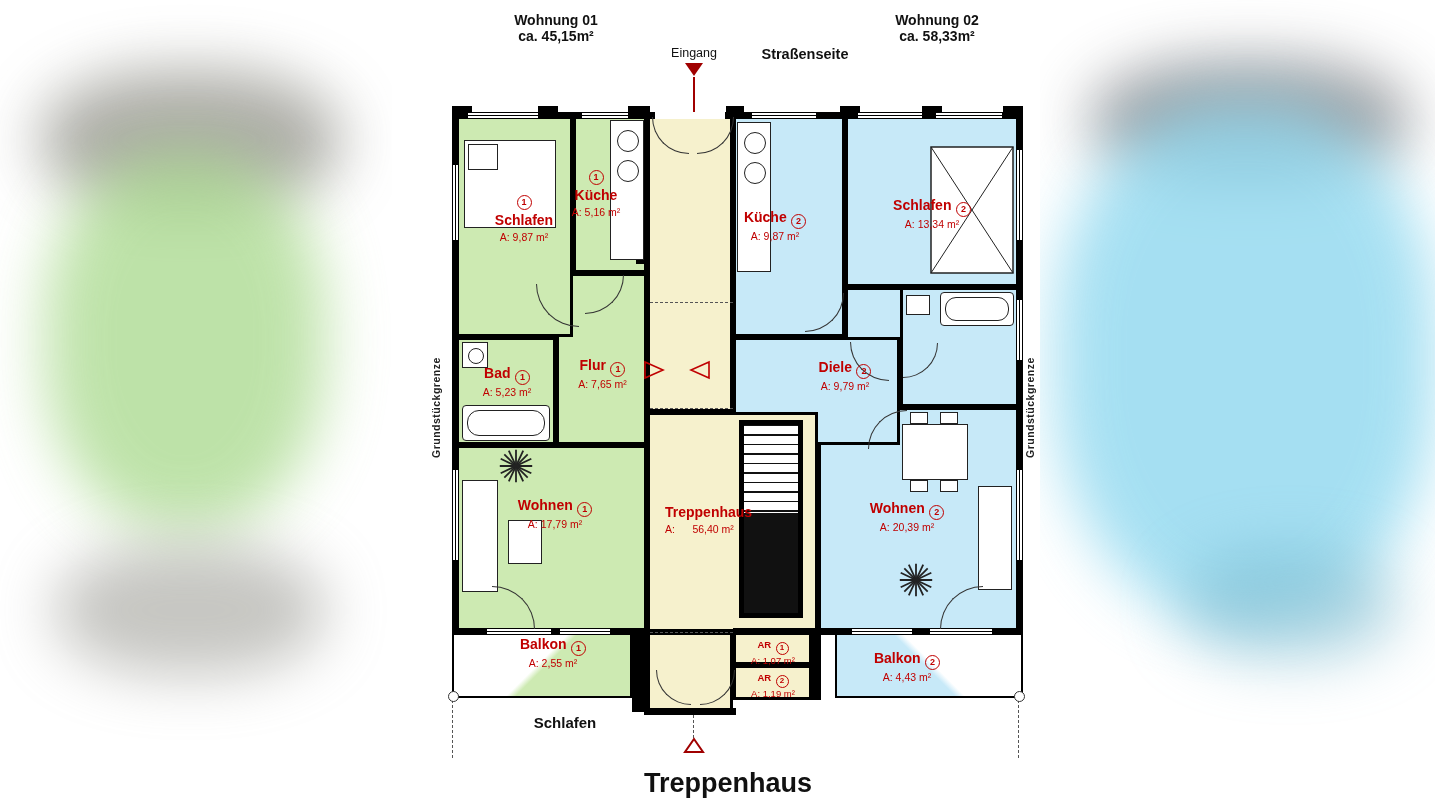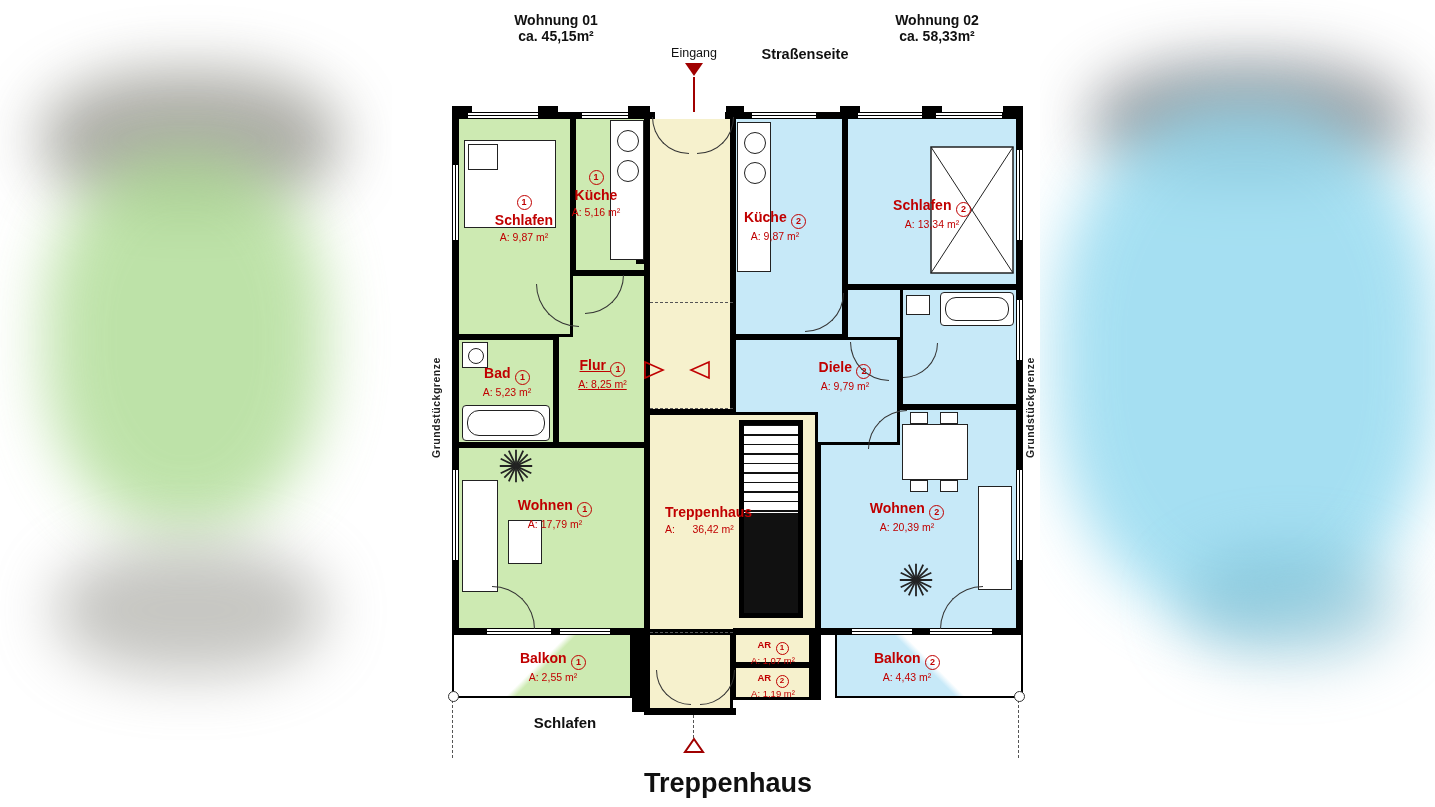--- a/index.html
+++ b/index.html
@@ -236,29 +236,29 @@
   </div>
   <div class="rlabel" style="left:546px;top:161px;width:100px;">
     <div><span class="circ">1</span></div>
     <div class="rl-name">Küche</div>
     <div class="rl-area">A: 5,16 m²</div>
   </div>
   <div class="rlabel" style="left:452px;top:361px;width:110px;">
     <div><span class="rl-name">Bad</span> <span class="circ">1</span></div>
     <div class="rl-area">A: 5,23 m²</div>
   </div>
-  <div class="rlabel" style="left:545px;top:353px;width:115px;text-decoration:underline;">
+  <div class="rlabel" style="left:545px;top:353px;width:115px;">
     <div><span class="rl-name">Flur</span> <span class="circ">1</span></div>
-    <div class="rl-area">A: 8,25 m²</div>
+    <div class="rl-area">A: 7,65 m²</div>
   </div>
   <div class="rlabel" style="left:495px;top:493px;width:120px;text-align:center;">
     <div><span class="rl-name">Wohnen</span> <span class="circ">1</span></div>
     <div class="rl-area">A: 17,79 m²</div>
   </div>
-  <div class="rlabel" style="left:493px;top:646px;width:120px;">
+  <div class="rlabel" style="left:493px;top:632px;width:120px;">
     <div><span class="rl-name">Balkon</span> <span class="circ">1</span></div>
     <div class="rl-area">A: 2,55 m²</div>
   </div>
 
   <div class="rlabel" style="left:715px;top:205px;width:120px;">
     <div><span class="rl-name">Küche</span> <span class="circ">2</span></div>
     <div class="rl-area">A: 9,87 m²</div>
   </div>
   <div class="rlabel" style="left:872px;top:193px;width:120px;">
     <div><span class="rl-name">Schlafen</span> <span class="circ">2</span></div>
@@ -272,21 +272,21 @@
     <div><span class="rl-name">Wohnen</span> <span class="circ">2</span></div>
     <div class="rl-area">A: 20,39 m²</div>
   </div>
   <div class="rlabel" style="left:847px;top:646px;width:120px;">
     <div><span class="rl-name">Balkon</span> <span class="circ">2</span></div>
     <div class="rl-area">A: 4,43 m²</div>
   </div>
 
   <div class="rlabel" style="left:665px;top:502px;width:110px;text-align:left;">
     <div class="rl-name">Treppenhaus</div>
-    <div class="rl-area">A:      36,42 m²</div>
+    <div class="rl-area">A:      56,40 m²</div>
   </div>
   <div class="rlabel" style="left:737px;top:633px;width:72px;line-height:1.2;">
     <div><span class="rl-name" style="font-size:9.5px;">AR</span> <span class="circ" style="width:11px;height:11px;font-size:8px;">1</span></div>
     <div class="rl-area" style="font-size:9.5px;text-align:center;">A: 1,07 m²</div>
   </div>
   <div class="rlabel" style="left:737px;top:666px;width:72px;line-height:1.2;">
     <div><span class="rl-name" style="font-size:9.5px;">AR</span> <span class="circ" style="width:11px;height:11px;font-size:8px;">2</span></div>
     <div class="rl-area" style="font-size:9.5px;">A: 1,19 m²</div>
   </div>
 

